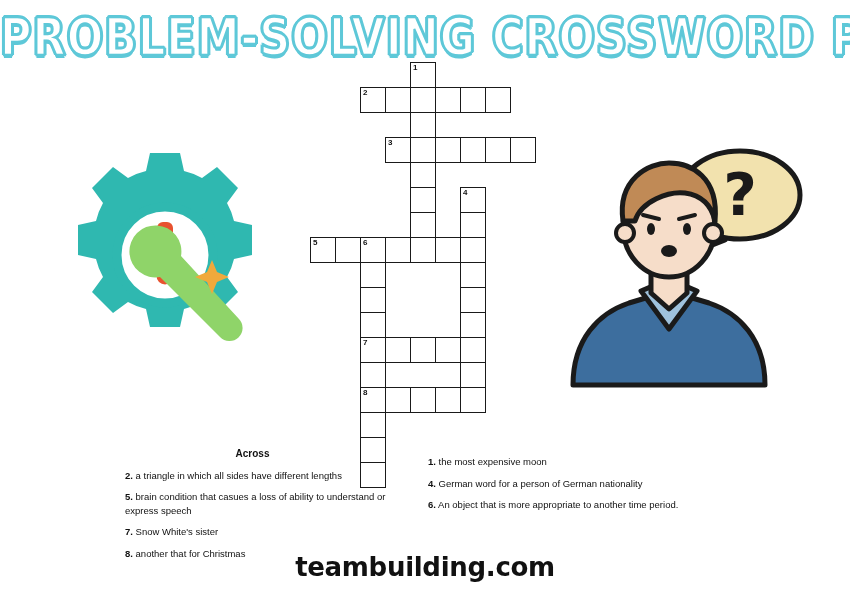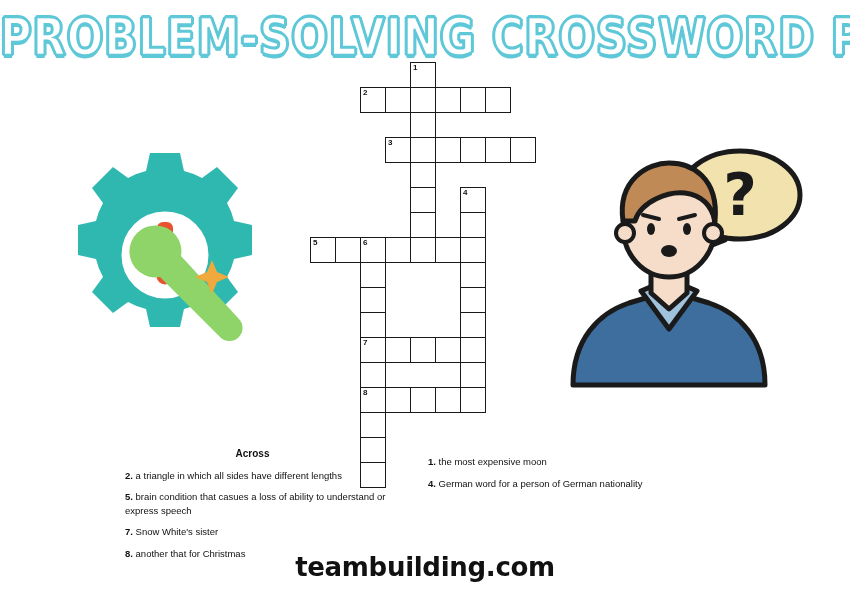--- a/index.html
+++ b/index.html
@@ -288,18 +288,22 @@
 
     <div class="clue-col down">
       <div class="clue">
         <b>1.</b>
         <span>the most expensive moon</span>
       </div>
       <div class="clue">
         <b>4.</b>
         <span>German word for a person of German nationality</span>
       </div>
+      <div class="clue">
+        <b>6.</b>
+        <span>An object that is more appropriate to another time period.</span>
+      </div>
     </div>
   </div>
 
   <div class="footer">teambuilding.com</div>
 
 </div>
 
 </body></html>

